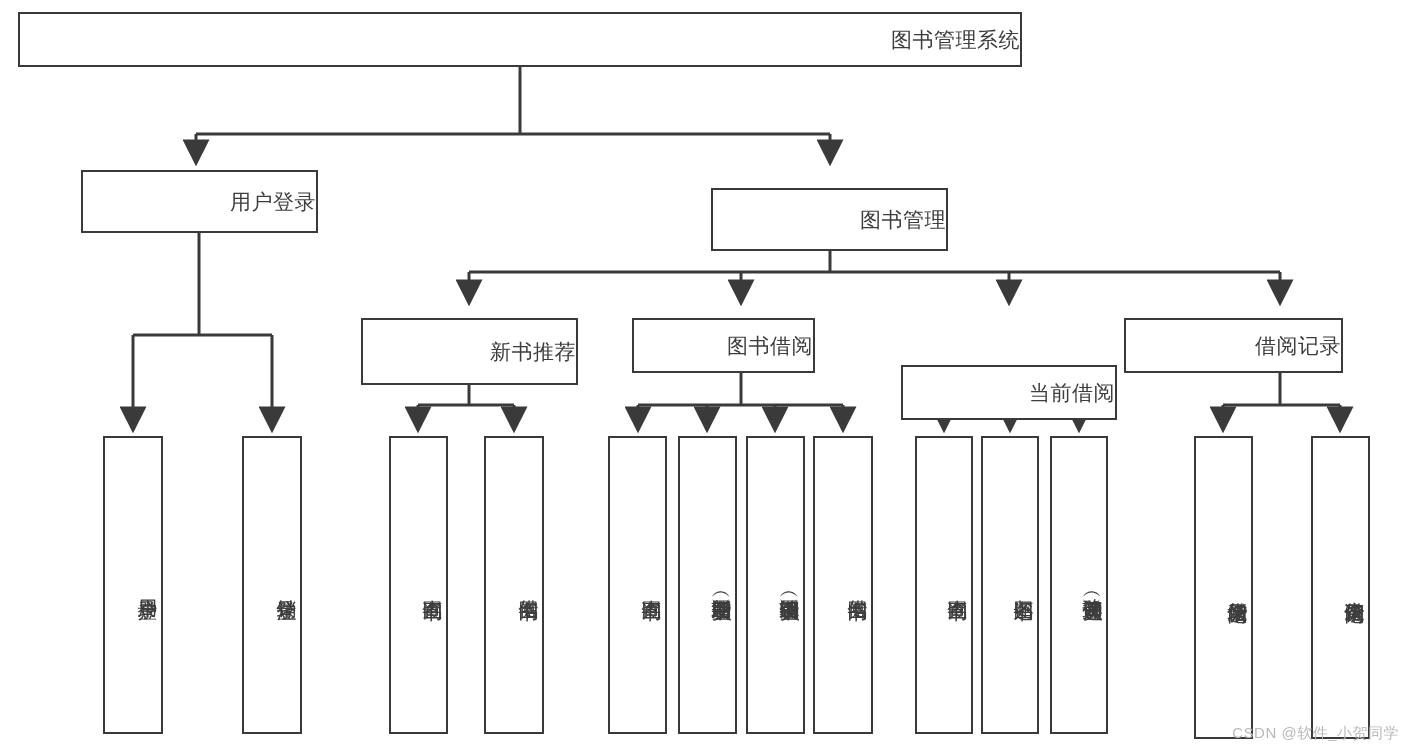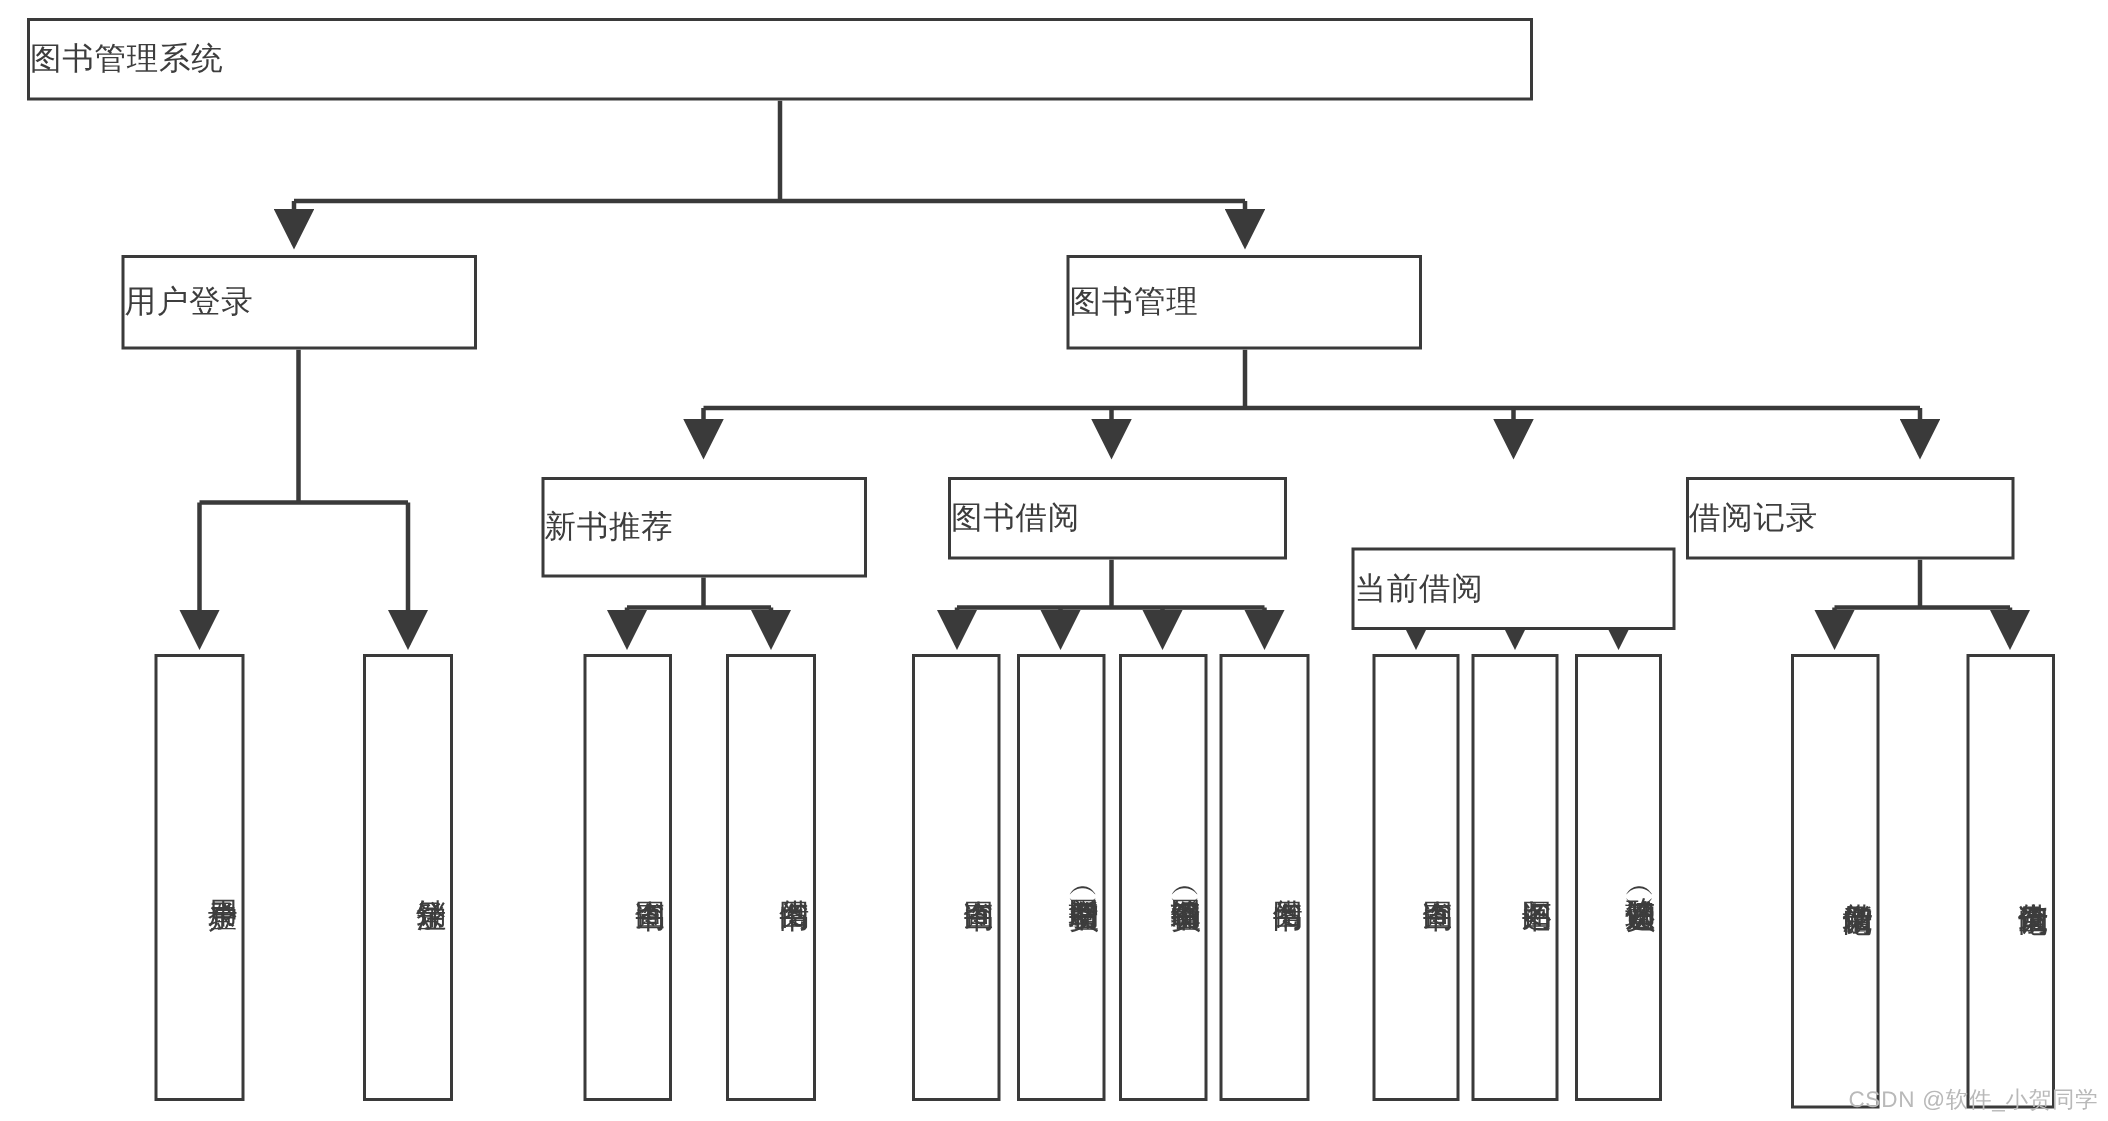--- a/index.html
+++ b/index.html
@@ -26,21 +26,21 @@
     height: 747px;
     pointer-events: none;
   }
   .node {
     position: absolute;
     box-sizing: border-box;
     background: #ffffff;
     border: 2px solid #3a3a3a;
     display: flex;
     align-items: center;
-    justify-content: flex-start;
+    justify-content: flex-end;
     color: #3d3d3d;
     letter-spacing: 0.5px;
   }
   .node.horiz {
     font-size: 21px;
     line-height: 1.1;
     white-space: nowrap;
   }
   .node.vert {
     writing-mode: vertical-rl;
@@ -122,28 +122,28 @@
     </g>
   </svg>
 
   <div class="node horiz" style="left:18px; top:12px; width:1004px; height:55px;">
     <span>图书管理系统</span>
   </div>
 
   <div class="node horiz" style="left:81px; top:170px; width:237px; height:63px;">
     <span>用户登录</span>
   </div>
-  <div class="node horiz" style="left:711px; top:170px; width:237px; height:63px;">
+  <div class="node horiz" style="left:711px; top:188px; width:237px; height:63px;">
     <span>图书管理</span>
   </div>
 
   <div class="node horiz" style="left:361px; top:318px; width:217px; height:67px;">
     <span>新书推荐</span>
   </div>
-  <div class="node horiz" style="left:632px; top:318px; width:226px; height:55px;">
+  <div class="node horiz" style="left:632px; top:318px; width:183px; height:55px;">
     <span>图书借阅</span>
   </div>
   <div class="node horiz" style="left:901px; top:318px; width:216px; height:55px;margin-top:47px;">
     <span>当前借阅</span>
   </div>
   <div class="node horiz" style="left:1124px; top:318px; width:219px; height:55px;">
     <span>借阅记录</span>
   </div>
 
   <div class="node vert" style="left:103px; top:436px; width:60px; height:298px;">

